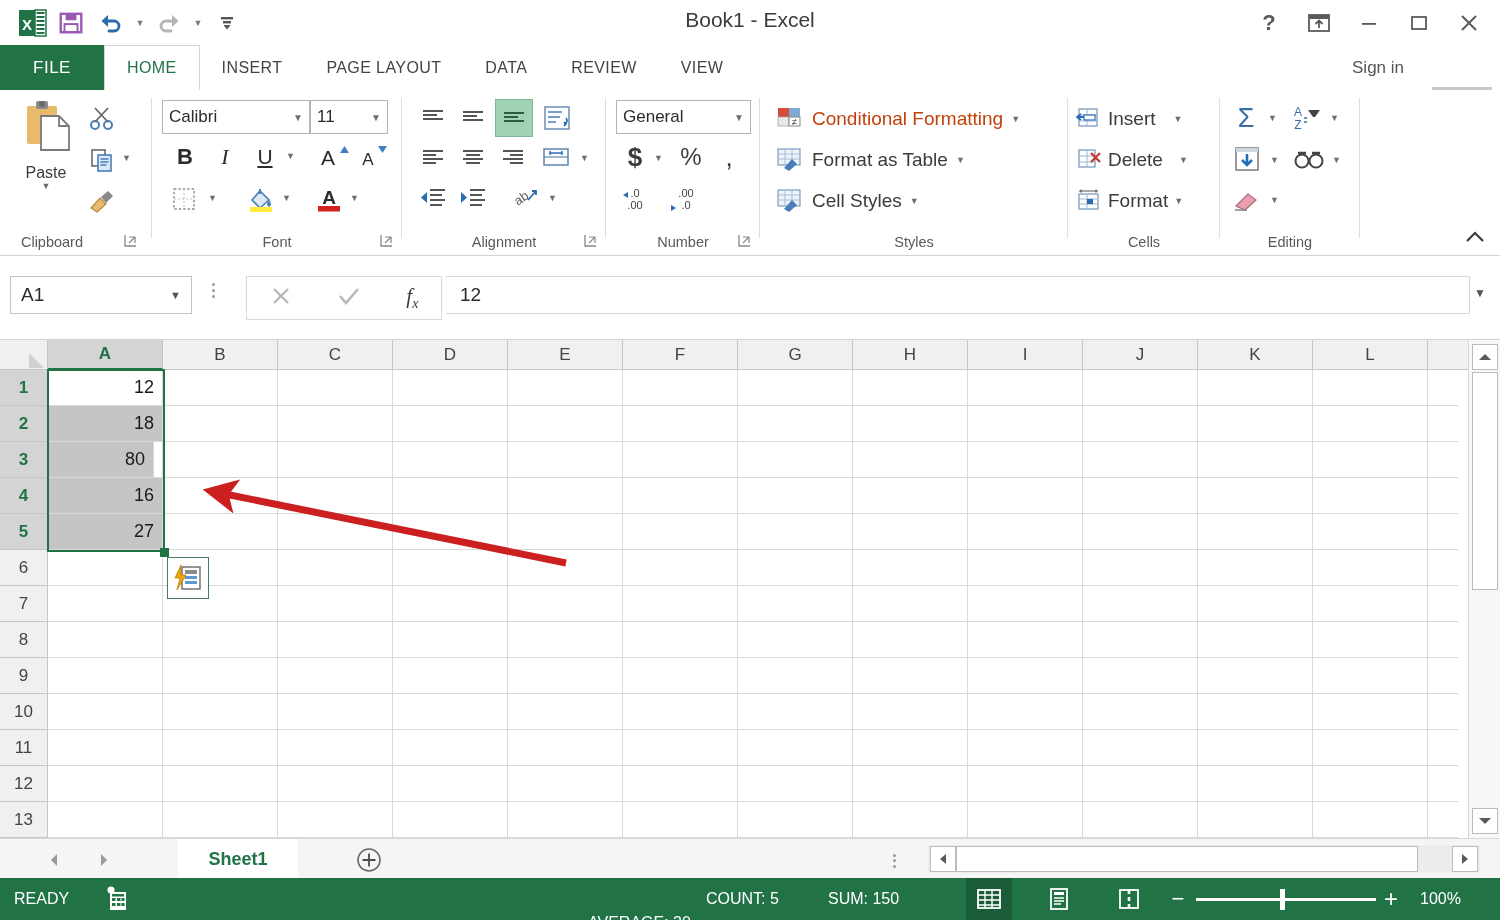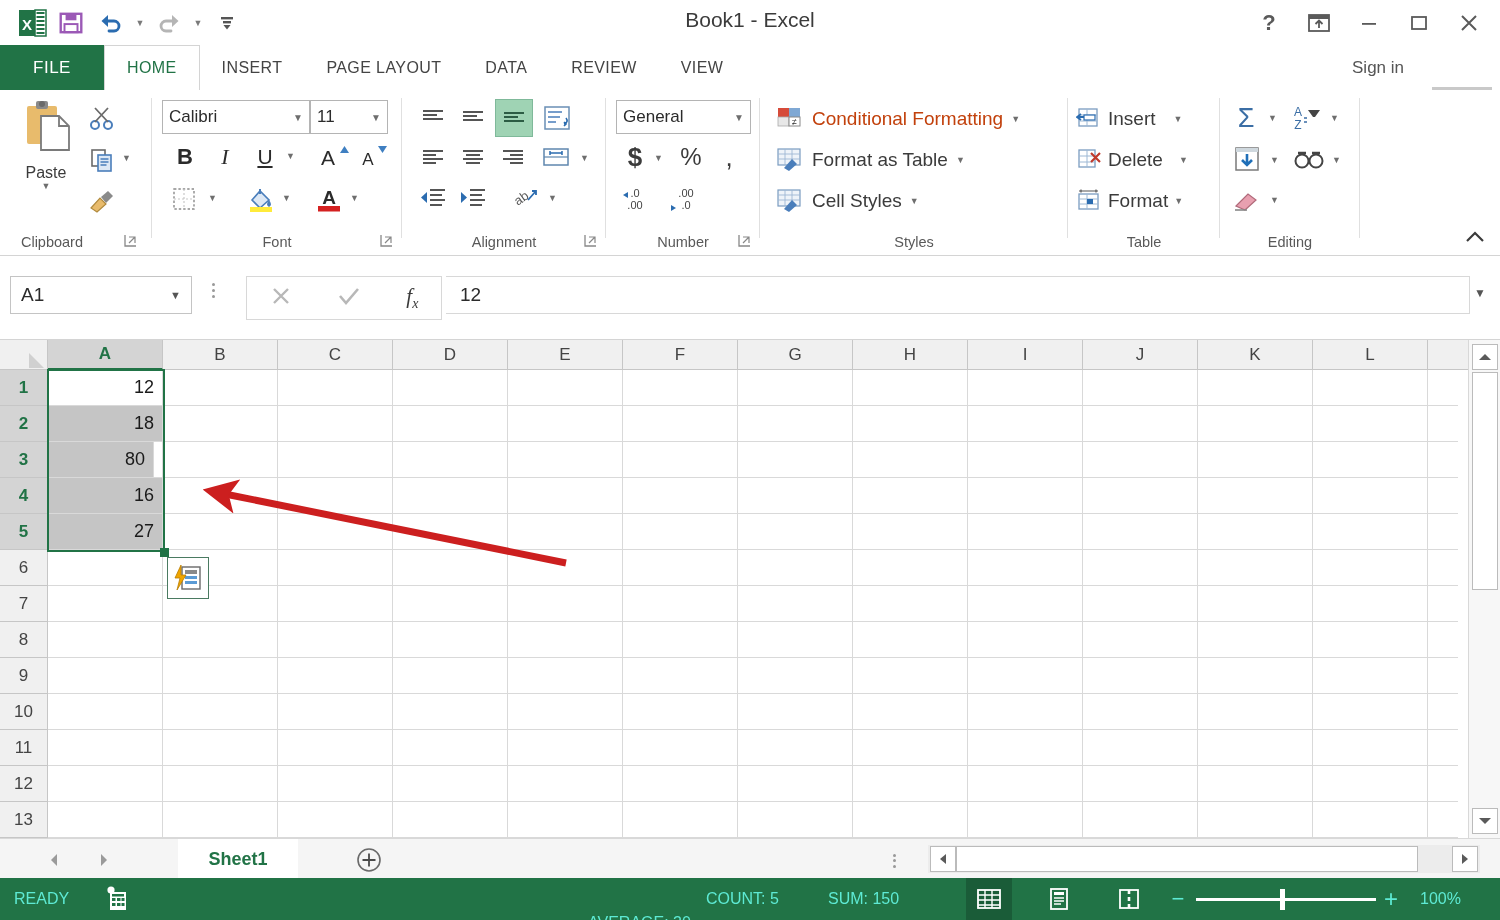--- a/index.html
+++ b/index.html
@@ -77,21 +77,21 @@
   .cell { position:absolute; height:36px; border-right:1px solid #d9d9d9;
           border-bottom:1px solid #d9d9d9; display:flex; align-items:center;
           justify-content:flex-end; padding-right:8px; font-size:18px; color:#1a1a1a;
           background:#fff; cursor:cell; }
   .cell.selected { background:#c5c5c5; }
 
   .selbox { position:absolute; border:2px solid #217346; pointer-events:none; }
   .fillhandle { position:absolute; width:9px; height:9px; background:#217346; }
 
   .statusbar { position:absolute; left:0; top:878px; width:1500px; height:42px;
-               background:#217346; color:#5eead4; font-size:16px; }
+               background:#217346; color:#ffffff; font-size:16px; }
   .sb-item { position:absolute; top:0; height:42px; display:flex; align-items:center; }
 
   .sheettab { position:absolute; height:44px; display:flex; align-items:center;
               justify-content:center; font-size:18px; cursor:pointer; }
   .sheettab.active { background:#fff; color:#217346; font-weight:bold;
                      border-bottom:3px solid #217346; }
 </style>
 </head>
 <body>
 
@@ -494,21 +494,21 @@
           <svg width="26" height="24" viewBox="0 0 26 24">
             <rect x="3" y="6" width="19" height="15" fill="none" stroke="#7a9cc0" stroke-width="1.3"></rect>
             <path d="M3 11 h19 M3 16 h19 M11 6 v15" stroke="#9db8d4" stroke-width="1"></path>
             <rect x="11" y="11" width="6" height="5" fill="#2b6cb0"></rect>
             <path d="M3 3 h19 M5 1.5 v3 M20 1.5 v3" stroke="#555" stroke-width="1.2" fill="none"></path>
           </svg>
         </span>
         <span style="font-size:19px;color:#3b3b3b;">Format</span>
         <span class="caret">▼</span>
       </div>
-      <div class="glabel">Table</div>
+      <div class="glabel">Cells</div>
       <div class="divider"></div>
     </div>
 
     <div class="rgroup" style="left:1220px; width:140px;">
       <div class="btn" style="position:absolute;left:8px;top:10px;width:36px;height:36px;font-size:27px;color:#3b6ea5;">Σ</div>
       <div class="caret" style="position:absolute;left:48px;top:24px;">▼</div>
       <div class="btn" style="position:absolute;left:68px;top:10px;width:38px;height:36px;">
         <svg width="32" height="30" viewBox="0 0 32 30">
           <text x="7" y="13" font-size="12" fill="#3b6ea5" text-anchor="middle" font-family="Liberation Sans, sans-serif">A</text>
           <text x="7" y="26" font-size="12" fill="#3b6ea5" text-anchor="middle" font-family="Liberation Sans, sans-serif">Z</text>

